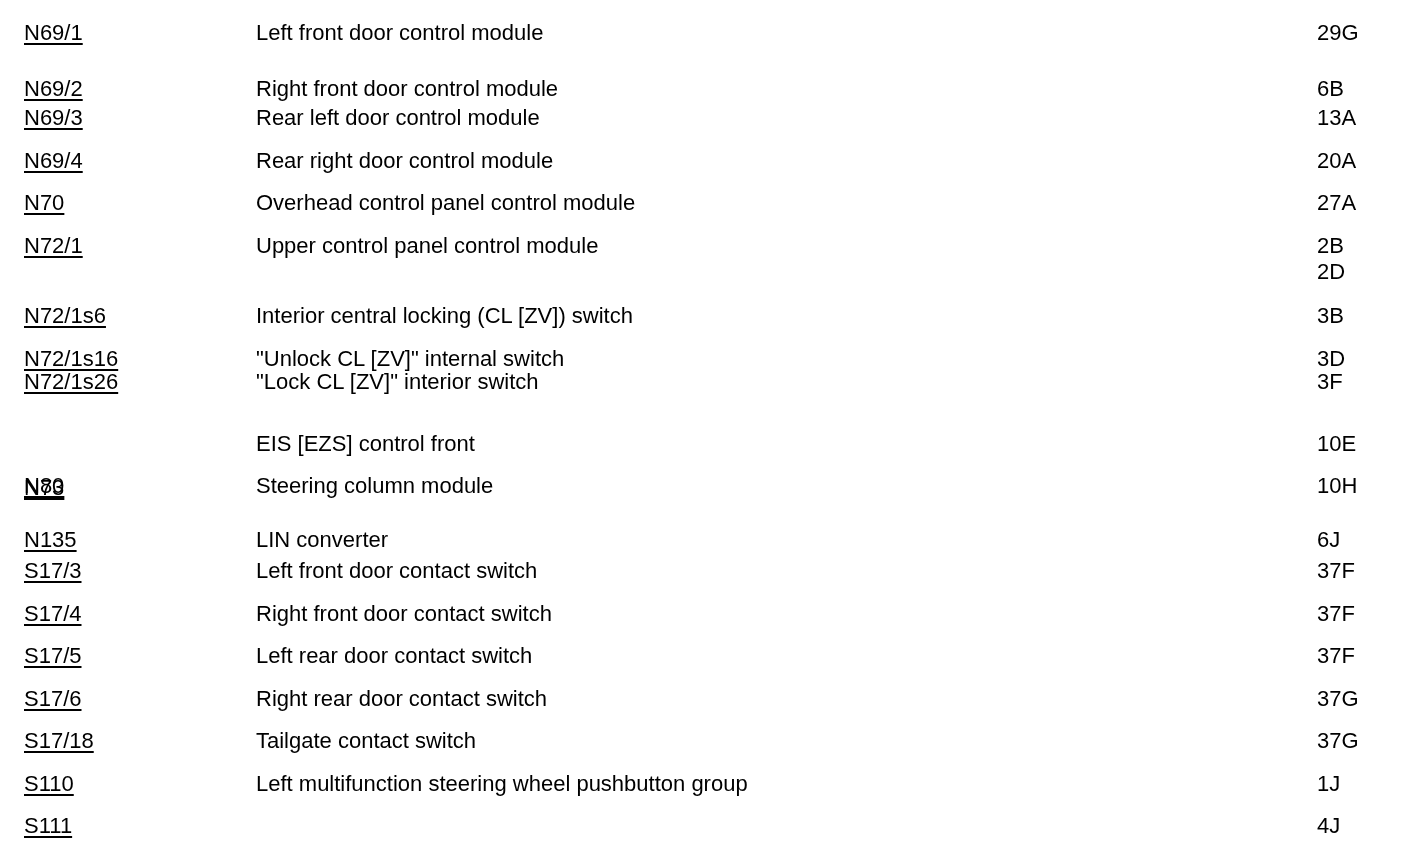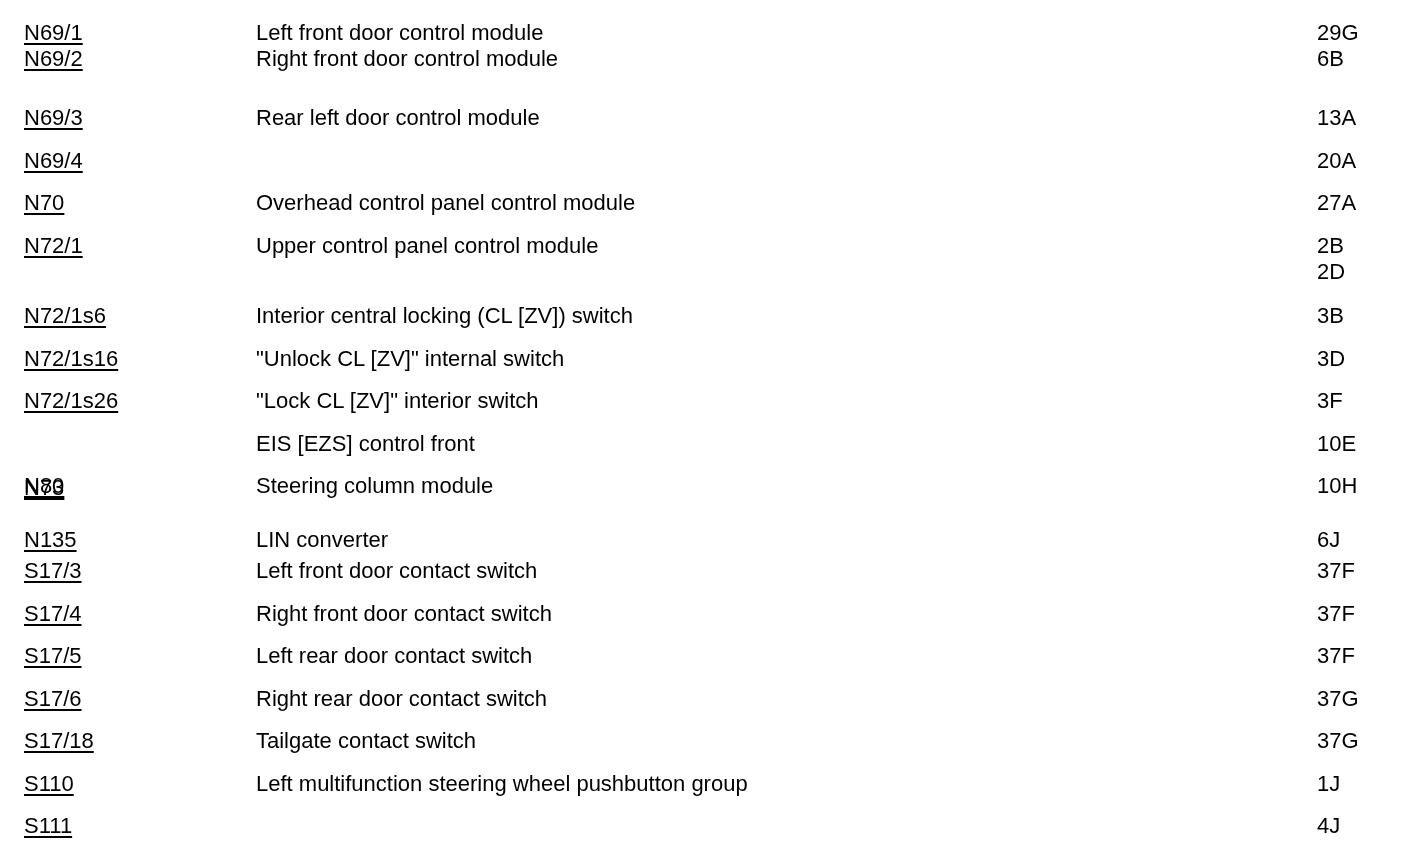--- a/index.html
+++ b/index.html
@@ -66,32 +66,33 @@
 </style>
 </head>
 <body>
 
 <div id="legend-table">
     <div class="legend-row" style="top: 20px;">
       <a class="cell-id" href="#" style="color: rgb(0, 0, 0); text-decoration: underline;">N69/1</a>
       <span class="cell-desc">Left front door control module</span>
       <span class="cell-loc">29G</span>
     </div>
-    <div class="legend-row" style="top: 46px;">
+    <div class="legend-row" style="top: 76px;">
       <a class="cell-id" href="#" style="color: rgb(0, 0, 0); text-decoration: underline;">N69/2</a>
       <span class="cell-desc">Right front door control module</span>
       <span class="cell-loc">6B</span>
     </div>
     <div class="legend-row" style="top: 105px;">
       <a class="cell-id" href="#" style="color: rgb(0, 0, 0); text-decoration: underline;">N69/3</a>
       <span class="cell-desc">Rear left door control module</span>
       <span class="cell-loc">13A</span>
     </div>
     <div class="legend-row" style="top: 148px;">
       <a class="cell-id" href="#" style="color: rgb(0, 0, 0); text-decoration: underline;">N69/4</a>
+      <span class="cell-desc">Rear right door control module</span>
       <span class="cell-loc">20A</span>
     </div>
     <div class="legend-row" style="top: 190px;">
       <a class="cell-id" href="#" style="color: rgb(0, 0, 0); text-decoration: underline;">N70</a>
       <span class="cell-desc">Overhead control panel control module</span>
       <span class="cell-loc">27A</span>
     </div>
     <div class="legend-row" style="top: 233px;">
       <a class="cell-id" href="#" style="color: rgb(0, 0, 0); text-decoration: underline;">N72/1</a>
       <span class="cell-desc">Upper control panel control module</span>
@@ -101,21 +102,21 @@
     <div class="legend-row" style="top: 303px;">
       <a class="cell-id" href="#" style="color: rgb(0, 0, 0); text-decoration: underline;">N72/1s6</a>
       <span class="cell-desc">Interior central locking (CL [ZV]) switch</span>
       <span class="cell-loc">3B</span>
     </div>
     <div class="legend-row" style="top: 346px;">
       <a class="cell-id" href="#" style="color: rgb(0, 0, 0); text-decoration: underline;">N72/1s16</a>
       <span class="cell-desc">"Unlock CL [ZV]" internal switch</span>
       <span class="cell-loc">3D</span>
     </div>
-    <div class="legend-row" style="top: 388px;">
+    <div class="legend-row" style="top: 369px;">
       <a class="cell-id" href="#" style="color: rgb(0, 0, 0); text-decoration: underline;">N72/1s26</a>
       <span class="cell-desc">"Lock CL [ZV]" interior switch</span>
       <span class="cell-loc">3F</span>
     </div>
     <div class="legend-row" style="top: 431px;">
       <a class="cell-id" href="#" style="color: rgb(0, 0, 0); text-decoration: underline; margin-top: 44px;">N73</a>
       <span class="cell-desc">EIS [EZS] control front</span>
       <span class="cell-loc">10E</span>
     </div>
     <div class="legend-row" style="top: 473px;">

